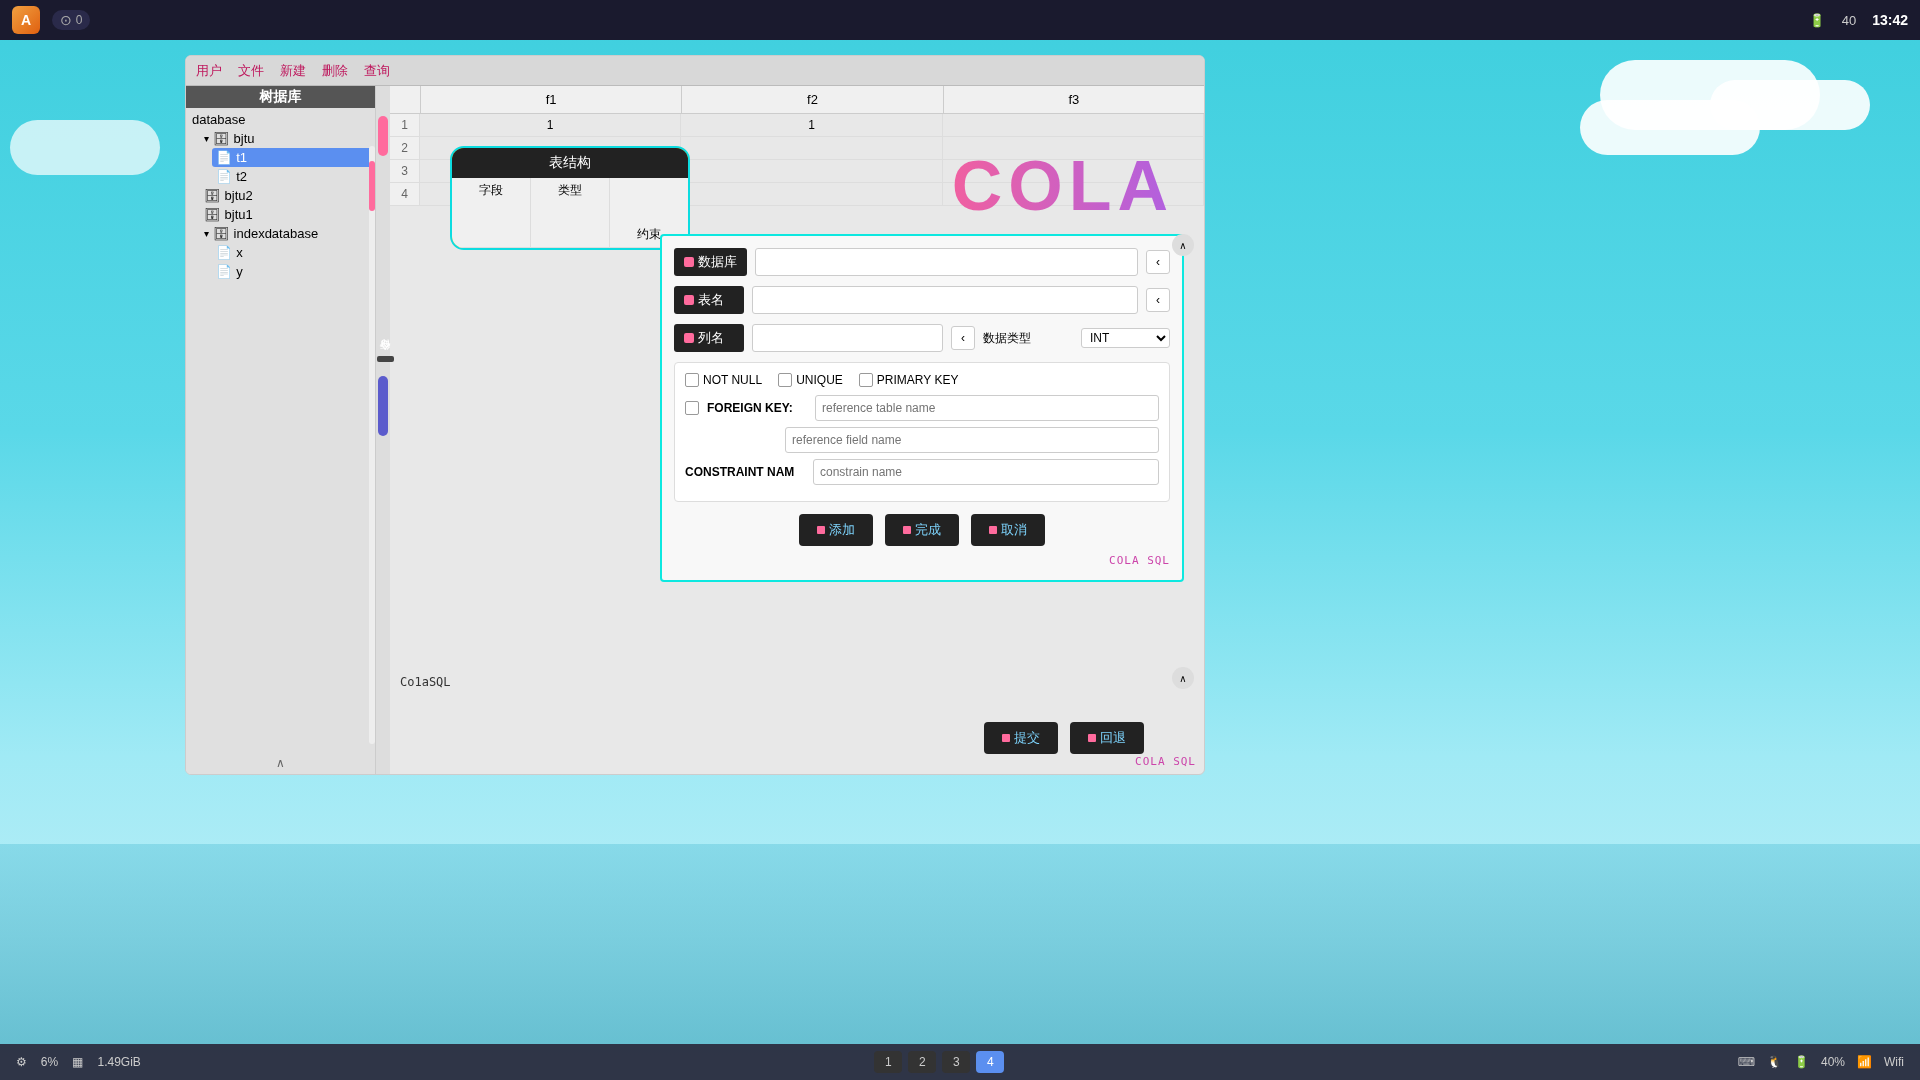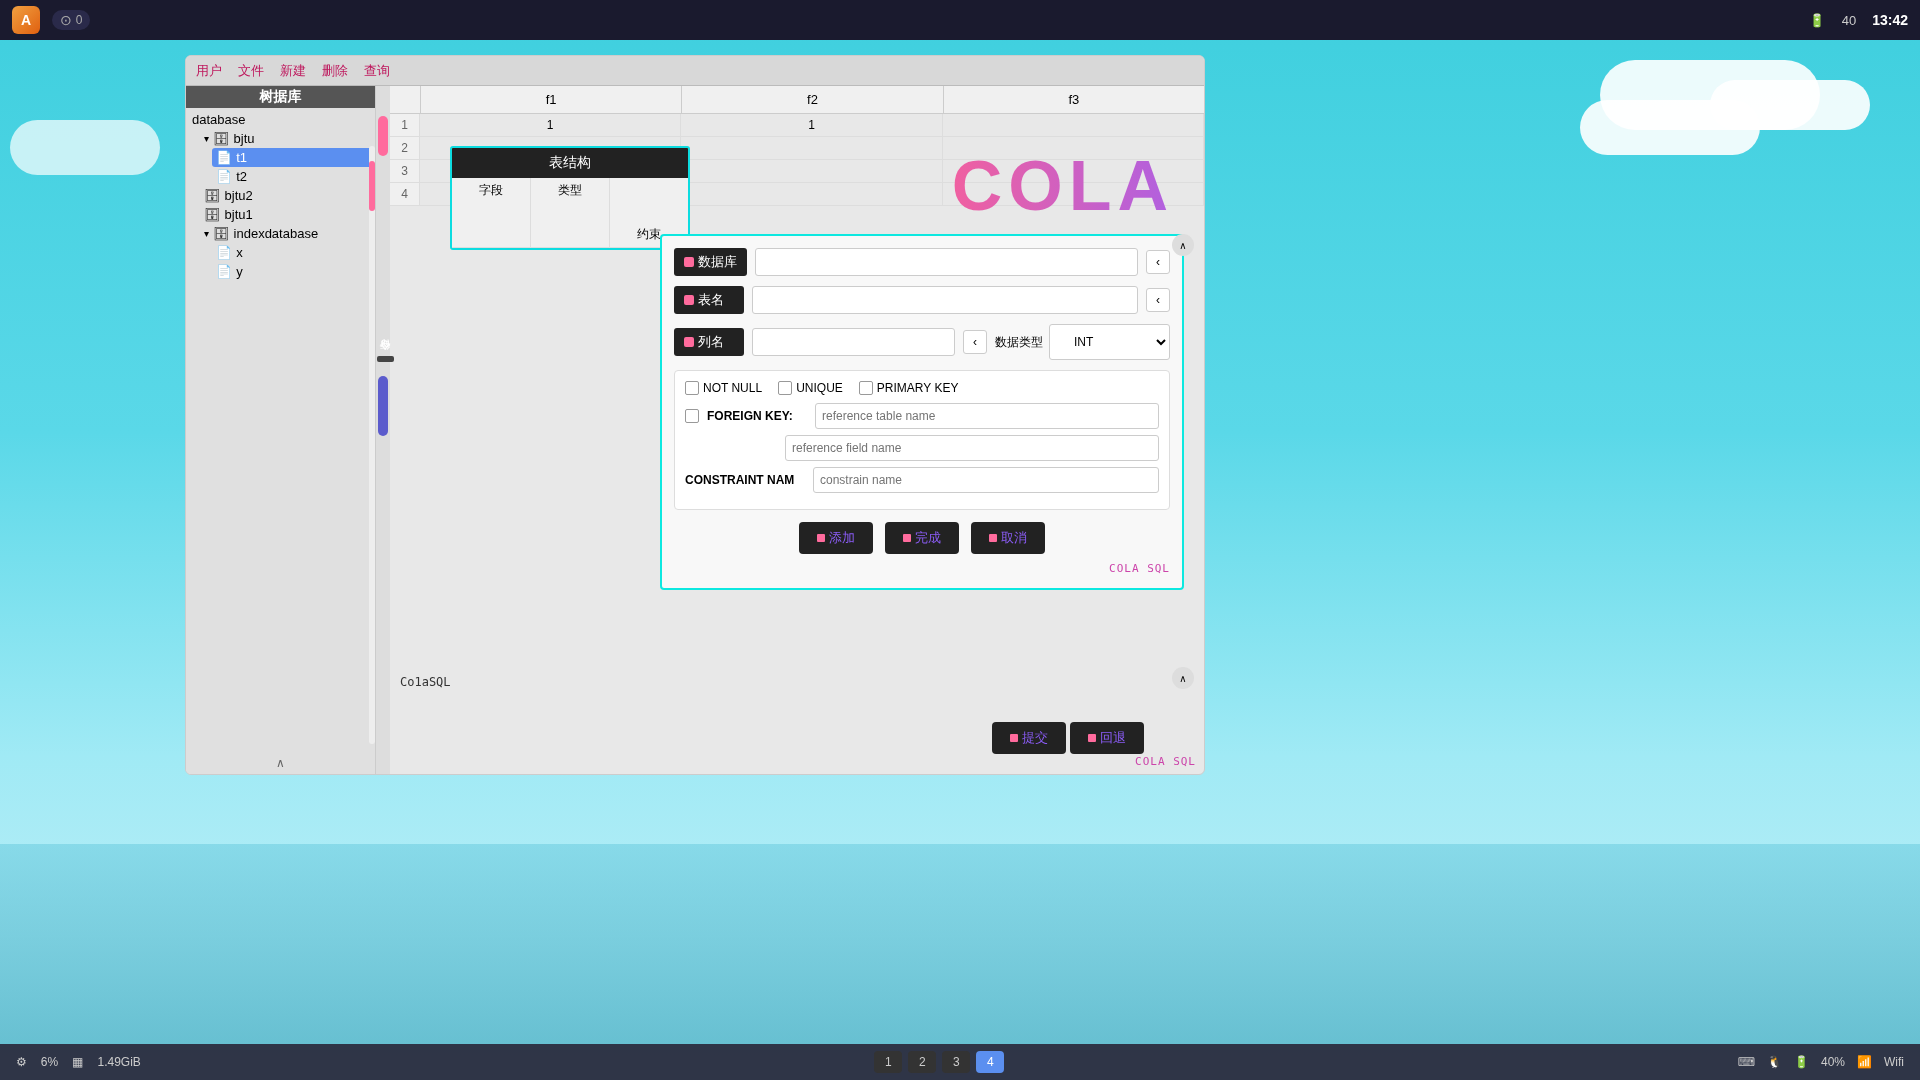--- a/index.html
+++ b/index.html
@@ -224,21 +224,21 @@
     }
 
     
     .table-structure-popup {
       position: absolute;
       top: 60px;
       left: 60px;
       width: 240px;
       background: #eab308;
       border: 2px solid #0ddce0;
-      border-radius: 3px;
+      border-radius: 14px;
       z-index: 20;
       overflow: hidden;
     }
     .ts-header {
       background: #222;
       color: white;
       text-align: center;
       padding: 6px;
       font-size: 14px;
     }
@@ -316,27 +316,28 @@
       cursor: pointer;
     }
 
     .form-data-type {
       display: flex;
       align-items: center;
       gap: 6px;
       font-size: 12px;
     }
     .form-select {
-      height: 36px;
+      height: 20px;
       border: 1px solid #ccc;
       border-radius: 3px;
-      padding: 0 20px;
+      padding: 0 4px;
       font-size: 12px;
       background: white;
       min-width: 80px;
+      margin-left: 44px;
     }
 
     
     .constraints-area {
       background: white;
       border: 1px solid #ddd;
       border-radius: 4px;
       padding: 10px;
       margin-top: 6px;
     }
@@ -405,21 +406,21 @@
 
     
     .action-buttons {
       display: flex;
       justify-content: center;
       gap: 12px;
       margin-top: 12px;
     }
     .btn-dark {
       background: #222;
-      color: #8b5cf6;
+      color: #7dd3fc;
       border: none;
       border-radius: 4px;
       padding: 7px 18px;
       font-size: 13px;
       cursor: pointer;
       display: flex;
       align-items: center;
       gap: 4px;
     }
     .btn-icon-rect {
@@ -717,21 +718,21 @@
 
           <div style="text-align:right;margin-top:4px;">
             <span style="color:#cc44aa;font-size:11px;font-family:monospace;letter-spacing:1px;">COLA SQL</span>
           </div>
         </div>
 
         <div style="position:absolute;right:10px;top:148px;width:22px;height:22px;background:#ddd;border-radius:11px;display:flex;align-items:center;justify-content:center;cursor:pointer;font-size:10px;z-index:30;">∧</div>
 
         <div style="position:absolute;right:10px;bottom:85px;width:22px;height:22px;background:#ddd;border-radius:11px;display:flex;align-items:center;justify-content:center;cursor:pointer;font-size:10px;z-index:30;">∧</div>
 
-        <div style="position:absolute;bottom:20px;right:60px;display:flex;gap:4px;align-items:center;z-index:25;">
+        <div style="position:absolute;bottom:20px;right:60px;display:flex;gap:12px;align-items:center;z-index:25;">
           <button class="btn-dark">
             <span class="btn-icon-rect"></span>
             <span>提交</span>
           </button>
           <button class="btn-dark">
             <span class="btn-icon-rect"></span>
             <span>回退</span>
           </button>
         </div>
 

